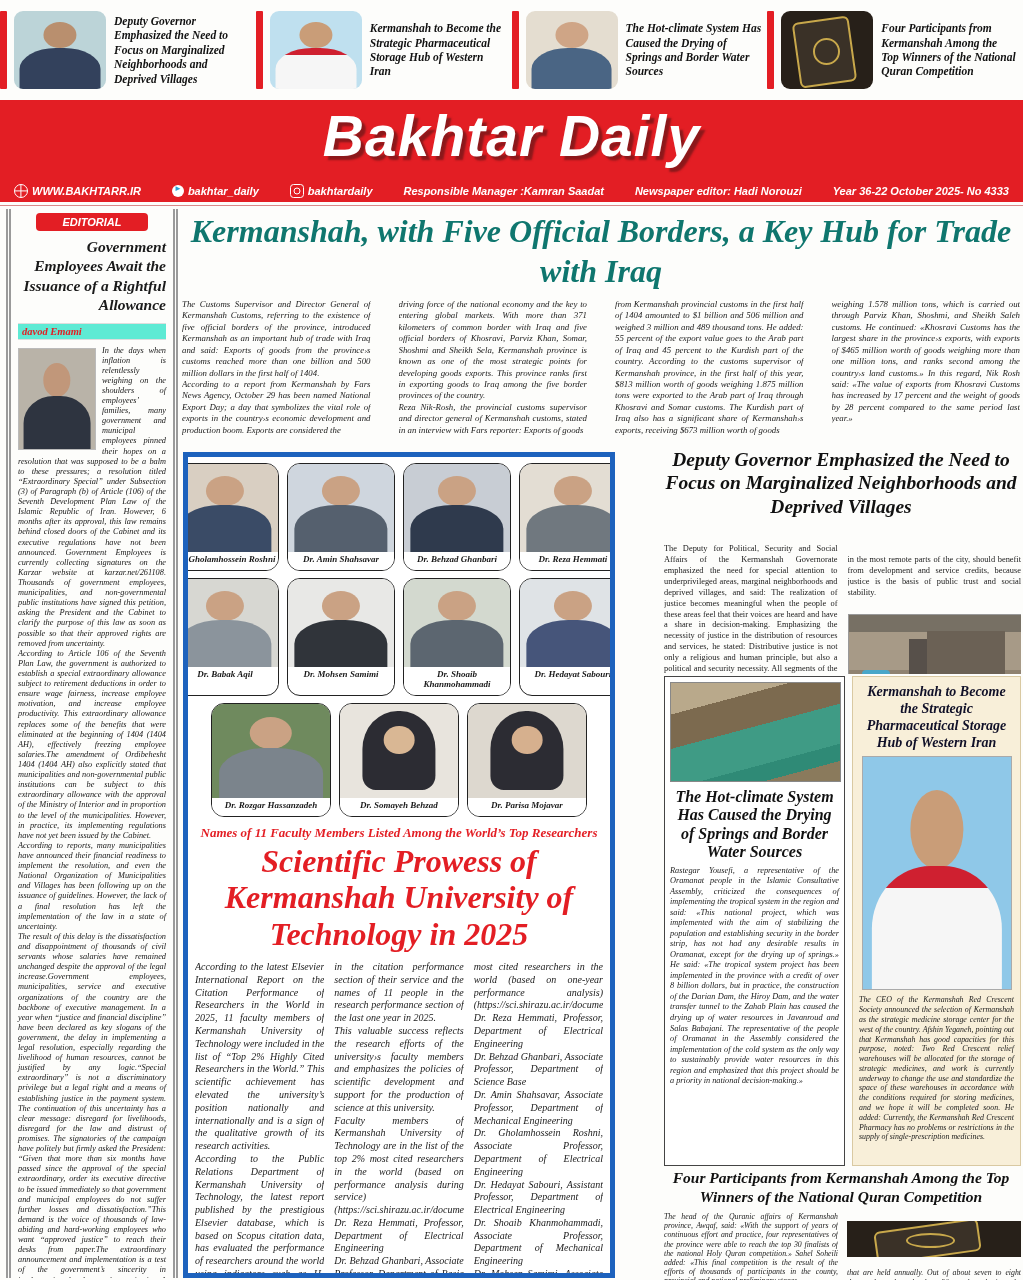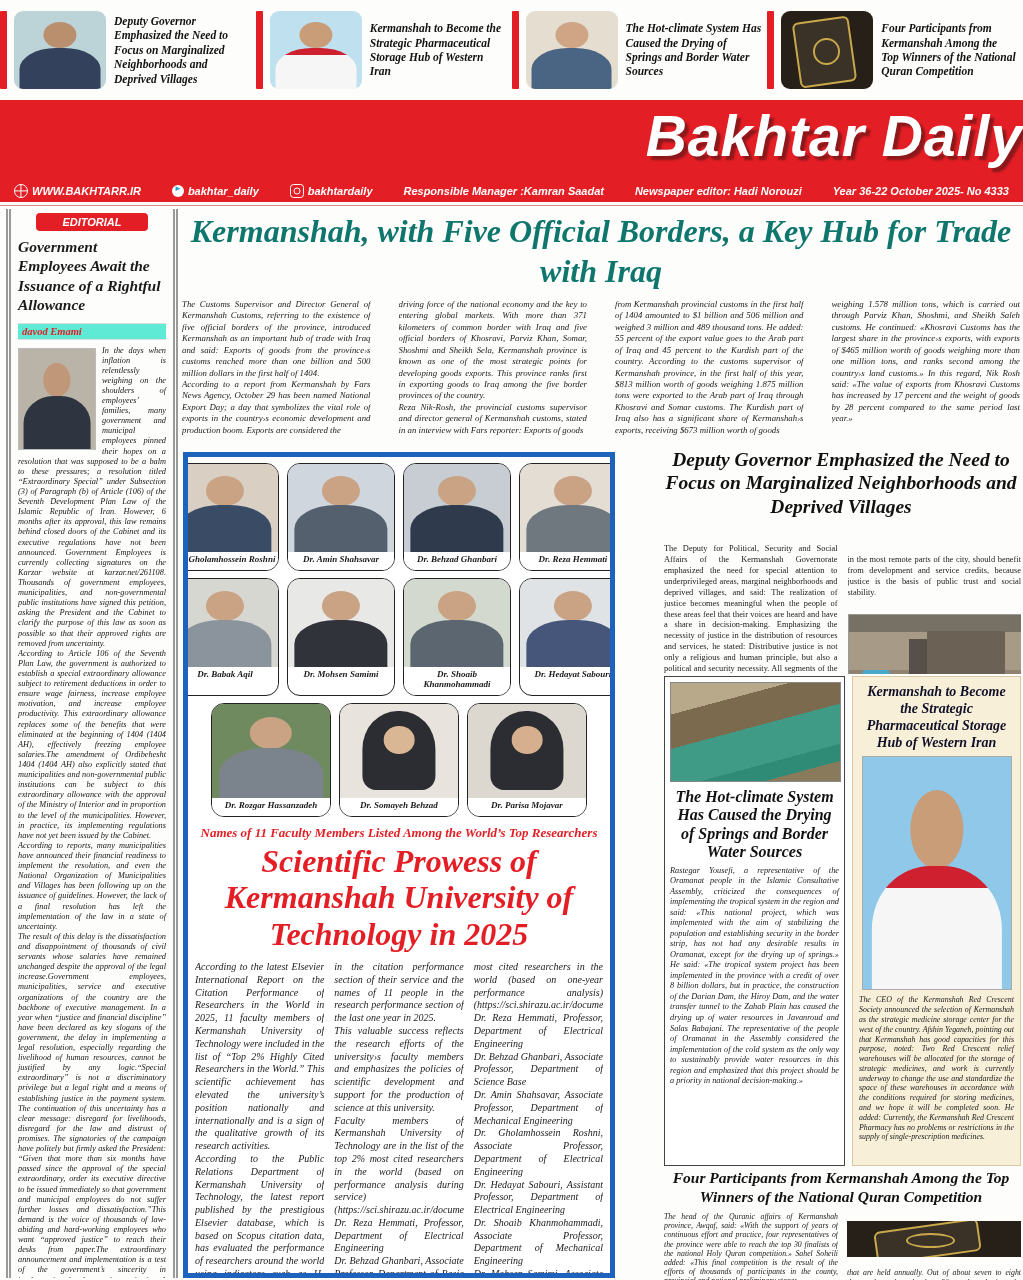--- a/index.html
+++ b/index.html
@@ -10,21 +10,21 @@
 
   
   .teasers{top:0;left:0;width:1023px;height:100px;display:flex;background:#fdfdfb;}
   .teaser{flex:1;display:flex;align-items:center;padding:10px 4px 10px 0;}
   .tbar{width:7px;height:78px;background:#e31e24;flex:none;margin-right:7px;border-radius:1px;}
   .tphoto{width:92px;height:78px;border-radius:9px;flex:none;margin-right:8px;}
   .ttext{font-style:italic;font-weight:bold;font-size:11.5px;line-height:1.25;color:#111;padding-right:2px;}
 
   
   .masthead{top:100px;left:0;width:1023px;height:102px;background:#e31e24;}
-  .mast-title{text-align:right;color:#fff;font-family:"Liberation Sans",sans-serif;
+  .mast-title{text-align:center;color:#fff;font-family:"Liberation Sans",sans-serif;
     font-weight:bold;font-style:italic;font-size:57px;line-height:72px;letter-spacing:1px;
     text-shadow:4px 4px 2px rgba(70,20,20,.55);}
   .mast-info{position:absolute;bottom:4px;left:0;width:100%;display:flex;align-items:center;
     justify-content:space-between;padding:0 14px;box-sizing:border-box;color:#fff;
     font-family:"Liberation Sans",sans-serif;font-style:italic;font-weight:bold;font-size:11px;}
   .mi{display:flex;align-items:center;gap:4px;white-space:nowrap;}
   .icon{display:inline-block;width:12px;height:12px;flex:none;}
   .globe{border:1.4px solid #fff;border-radius:50%;position:relative;}
   .globe::before{content:"";position:absolute;left:50%;top:0;width:1.2px;height:100%;background:#fff;transform:translateX(-50%);}
   .globe::after{content:"";position:absolute;top:50%;left:0;height:1.2px;width:100%;background:#fff;transform:translateY(-50%);}
@@ -33,21 +33,21 @@
   .ig{border:1.5px solid #fff;border-radius:3.5px;position:relative;}
   .ig::before{content:"";position:absolute;left:50%;top:50%;width:5px;height:5px;border:1.2px solid #fff;border-radius:50%;transform:translate(-50%,-50%);}
   .rule-under-mast{top:205px;left:0;width:1023px;height:0;border-top:1.5px solid #d98a8a;}
 
   
   .editorial{top:209px;left:6px;width:172px;height:1069px;padding:2px 7px;overflow:hidden;
     border-left:5px double #9a9a9a;border-right:5px double #9a9a9a;background:#fdfdfb;}
   .ed-badge{width:112px;margin:2px auto 6px;background:#e31e24;color:#fff;text-align:center;
     font-family:"Liberation Sans",sans-serif;font-weight:bold;font-style:italic;font-size:11px;
     padding:3px 0;border-radius:4px;}
-  .ed-title{font-weight:bold;font-style:italic;font-size:15.5px;line-height:1.25;text-align:left;margin:4px 0 8px;}
+  .ed-title{font-weight:bold;font-style:italic;font-size:15.5px;line-height:1.25;text-align:right;margin:4px 0 8px;}
   .ed-author{background:#5eead4;border-top:1px solid #ddd;border-bottom:1px solid #ddd;
     color:#e31e24;font-weight:bold;font-style:italic;font-size:10.5px;padding:2px 4px;margin-bottom:6px;}
   .ed-photo{float:left;width:76px;height:100px;margin:2px 6px 3px 0;border:1px solid #bbb;}
   .ed-body{font-style:italic;font-size:8.3px;line-height:1.22;text-align:justify;white-space:pre-line;color:#161616;}
 
   
   .lead-headline{top:211px;left:182px;width:838px;margin:0;color:#0f766e;text-align:center;
     font-weight:bold;font-style:italic;font-size:32px;line-height:1.25;}
   .lead-cols{top:299px;left:182px;width:838px;height:148px;display:flex;gap:28px;overflow:hidden;}
   .lcol{flex:1;font-style:italic;font-size:8.8px;line-height:1.3;text-align:justify;white-space:pre-line;overflow:hidden;}

